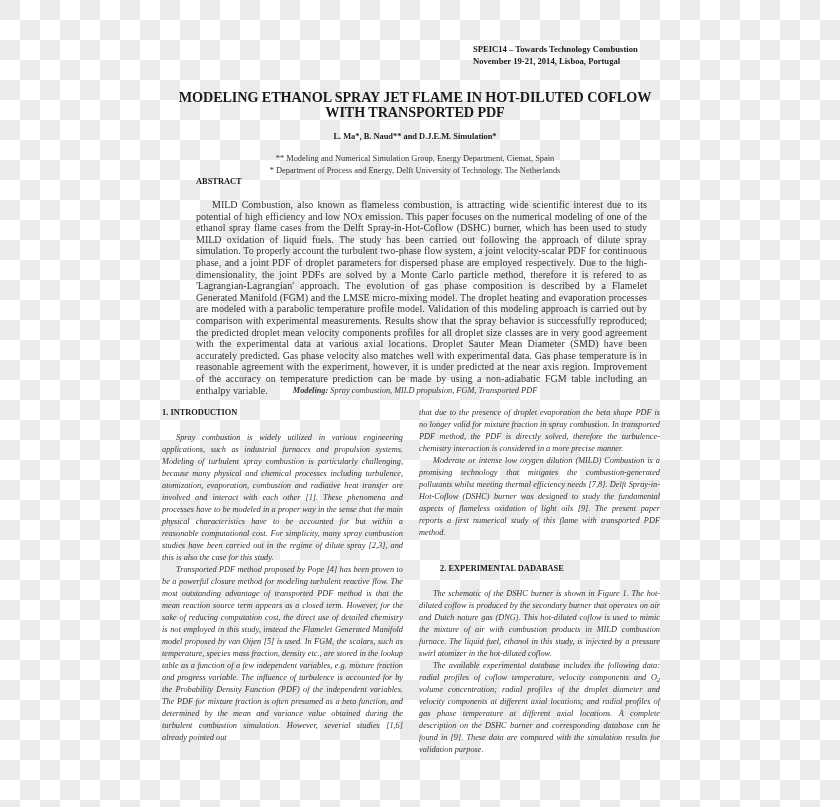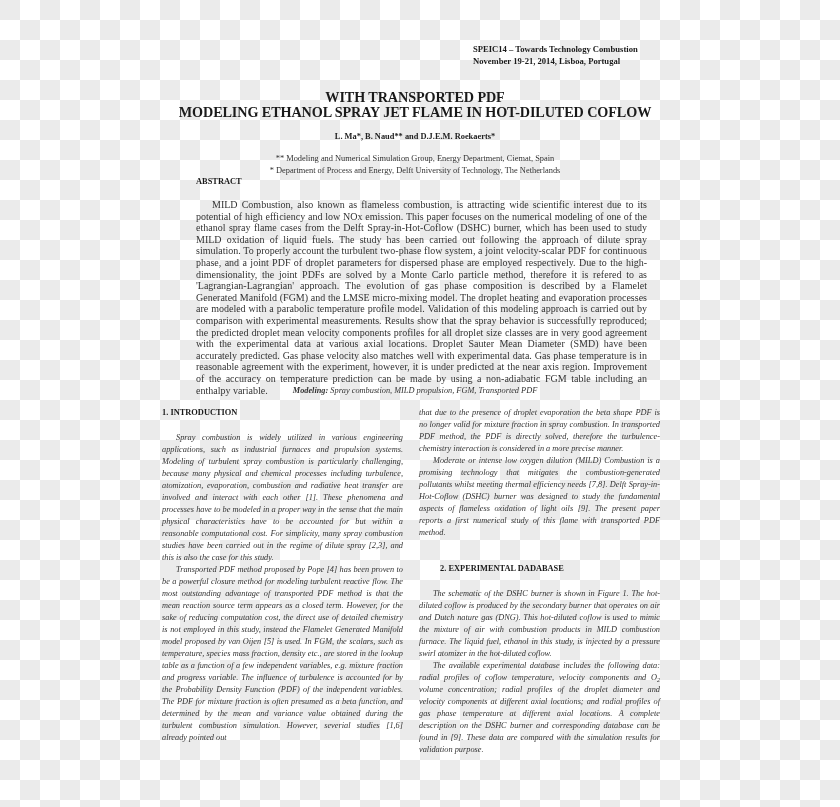--- a/index.html
+++ b/index.html
@@ -69,25 +69,25 @@
 </style>
 </head>
 <body>
 
 <div class="abs conf">
   <div>SPEIC14 – Towards Technology Combustion</div>
   <div>November 19-21, 2014, Lisboa, Portugal</div>
 </div>
 
 <div class="abs title">
+  <div>MODELING ETHANOL SPRAY JET FLAME IN HOT-DILUTED COFLOW</div>
   <div>WITH TRANSPORTED PDF</div>
-  <div>MODELING ETHANOL SPRAY JET FLAME IN HOT-DILUTED COFLOW</div>
 </div>
 
-<div class="abs authors">L. Ma*, B. Naud** and D.J.E.M. Roekaerts*</div>
+<div class="abs authors">L. Ma*, B. Naud** and D.J.E.M. Simulation*</div>
 
 <div class="abs affils">
   <div>** Modeling and Numerical Simulation Group, Energy Department, Ciemat, Spain</div>
   <div>* Department of Process and Energy, Delft University of Technology, The Netherlands</div>
 </div>
 
 <div class="abs abstract-h">ABSTRACT</div>
 <div class="abs abstract-body">MILD Combustion, also known as flameless combustion, is attracting wide scientific interest due to its potential of high efficiency and low NOx emission. This paper focuses on the numerical modeling of one of the ethanol spray flame cases from the Delft Spray-in-Hot-Coflow (DSHC) burner, which has been used to study MILD oxidation of liquid fuels. The study has been carried out following the approach of dilute spray simulation. To properly account the turbulent two-phase flow system, a joint velocity-scalar PDF for continuous phase, and a joint PDF of droplet parameters for dispersed phase are employed respectively. Due to the high-dimensionality, the joint PDFs are solved by a Monte Carlo particle method, therefore it is refered to as 'Lagrangian-Lagrangian' approach. The evolution of gas phase composition is described by a Flamelet Generated Manifold (FGM) and the LMSE micro-mixing model. The droplet heating and evaporation processes are modeled with a parabolic temperature profile model. Validation of this modeling approach is carried out by comparison with experimental measurements. Results show that the spray behavior is successfully reproduced; the predicted droplet mean velocity components profiles for all droplet size classes are in very good agreement with the experimental data at various axial locations. Droplet Sauter Mean Diameter (SMD) have been accurately predicted. Gas phase velocity also matches well with experimental data. Gas phase temperature is in reasonable agreement with the experiment, however, it is under predicted at the near axis region. Improvement of the accuracy on temperature prediction can be made by using a non-adiabatic FGM table including an enthalpy variable.</div>
 
 <div class="abs keywords">

